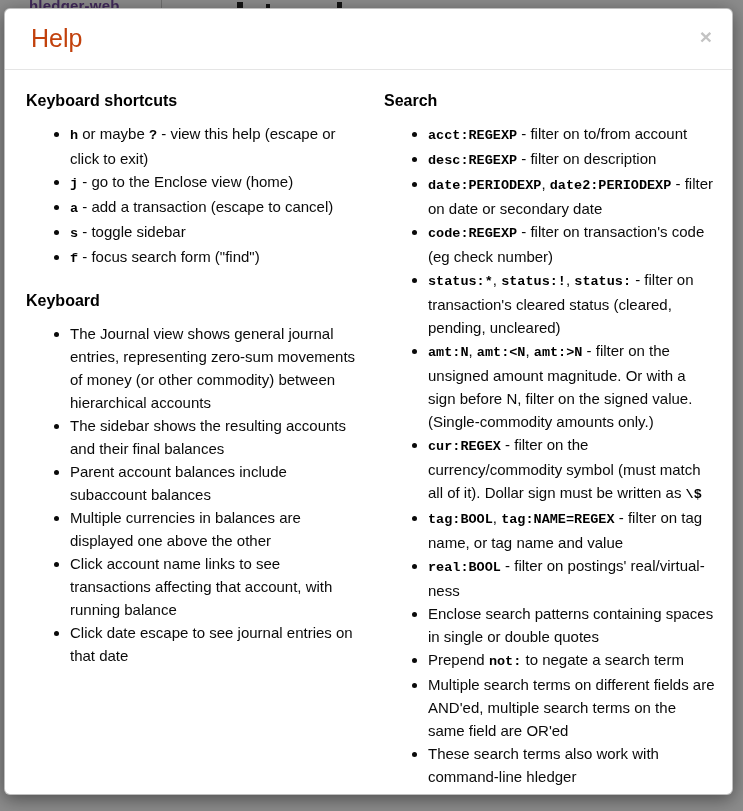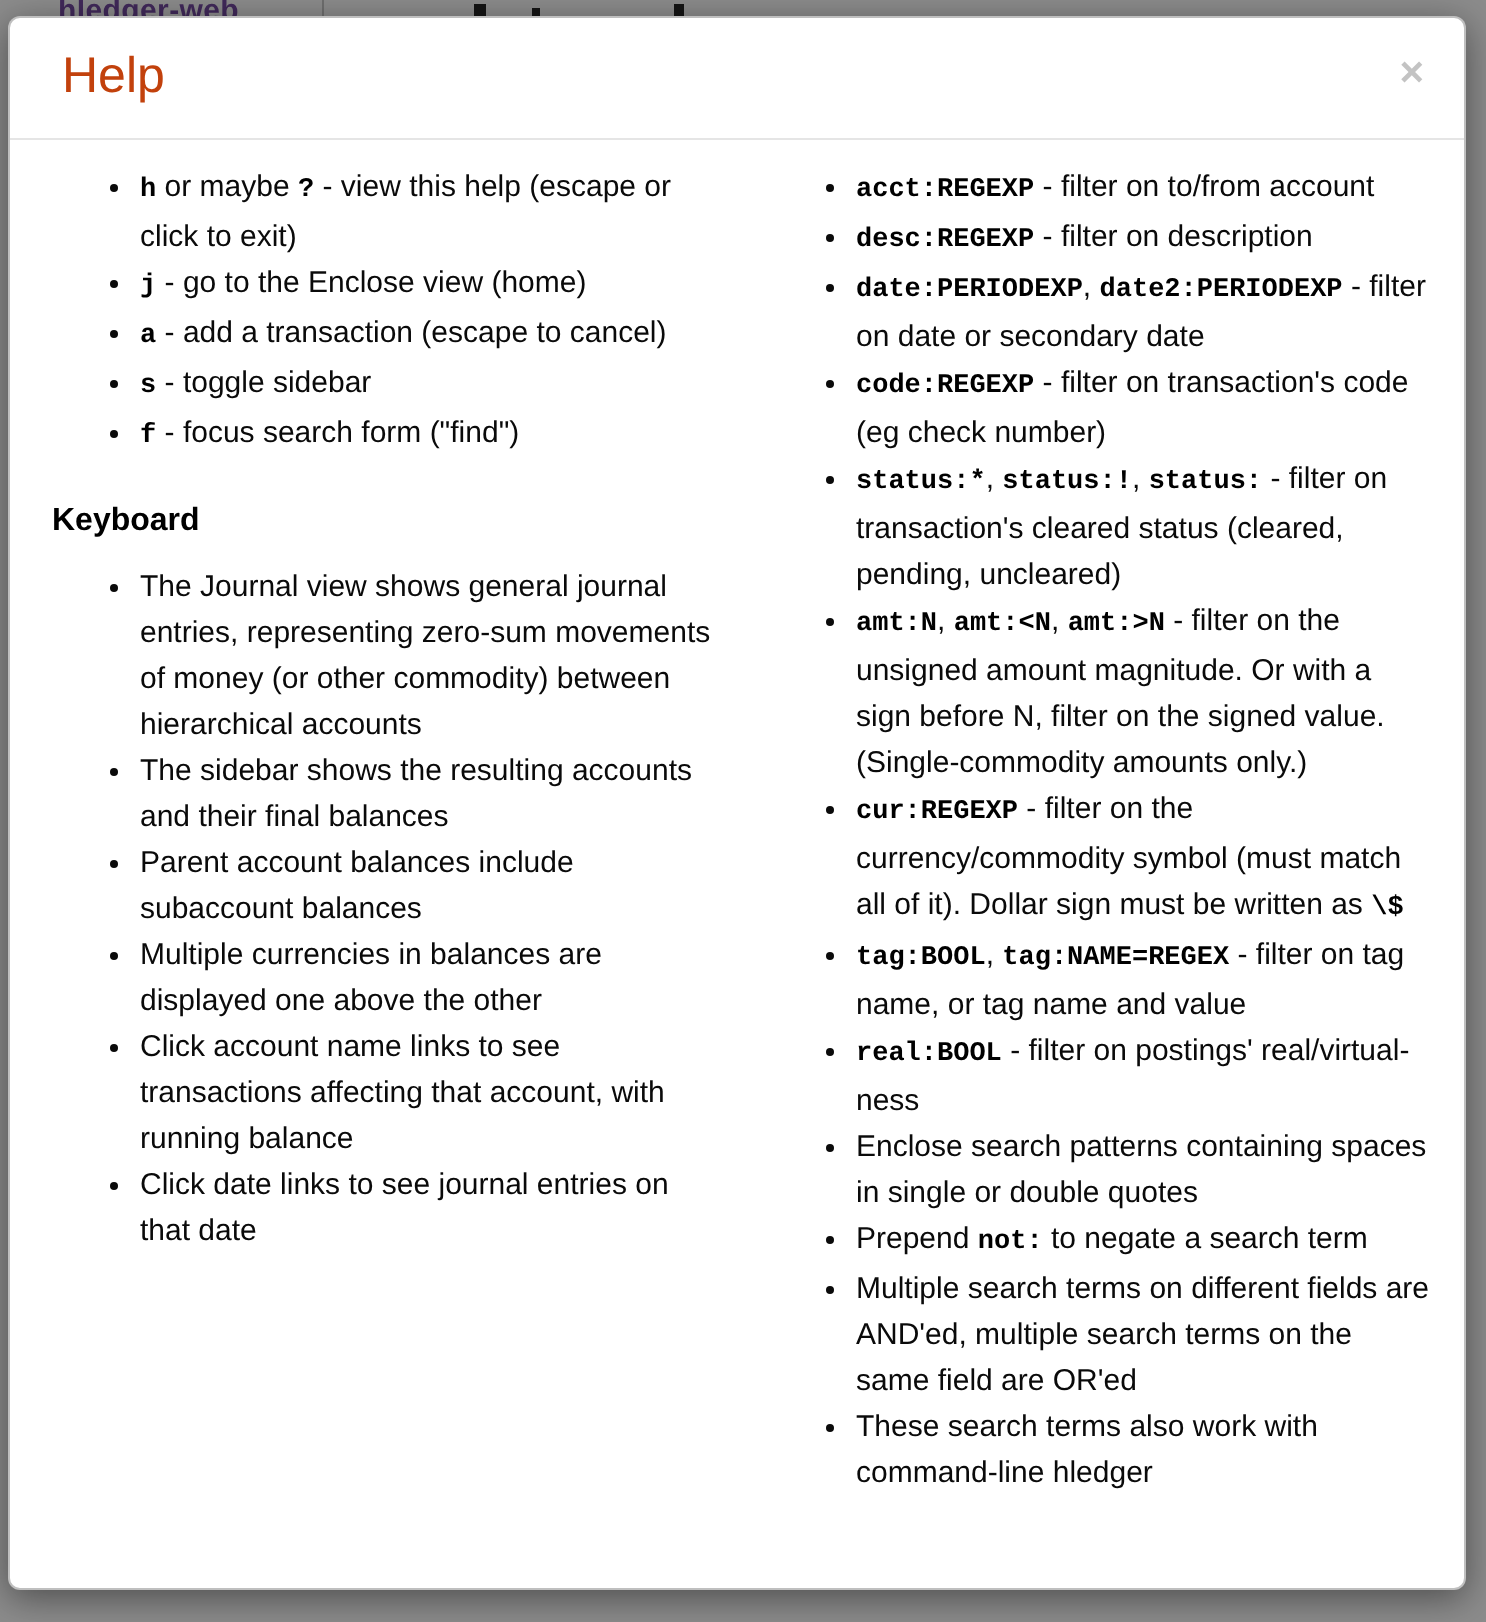--- a/index.html
+++ b/index.html
@@ -95,46 +95,48 @@
   <div class="bg-frag frag-3"></div>
 </div>
 
 <div class="modal">
   <div class="modal-header">
     <button class="close-btn">×</button>
     <h4 class="modal-title">Help</h4>
   </div>
   <div class="modal-body">
     <div class="col col-left">
+      <h5 class="section-heading">Keyboard shortcuts</h5>
       <ul class="help-list">
           <li><span class="code">h</span><span> or maybe </span><span class="code">?</span><span> - view this help (escape or click to exit)</span></li>
           <li><span class="code">j</span><span> - go to the Enclose view (home)</span></li>
           <li><span class="code">a</span><span> - add a transaction (escape to cancel)</span></li>
           <li><span class="code">s</span><span> - toggle sidebar</span></li>
           <li><span class="code">f</span><span> - focus search form ("find")</span></li>
         </ul>
       <h5 class="section-heading">Keyboard</h5>
       <ul class="help-list">
           <li><span>The Journal view shows general journal entries, representing zero-sum movements of money (or other commodity) between hierarchical accounts</span></li>
           <li><span>The sidebar shows the resulting accounts and their final balances</span></li>
           <li><span>Parent account balances include subaccount balances</span></li>
           <li><span>Multiple currencies in balances are displayed one above the other</span></li>
           <li><span>Click account name links to see transactions affecting that account, with running balance</span></li>
-          <li><span>Click date links to see journal entries on that date</span></li>
+          <li><span>Click date escape to see journal entries on that date</span></li>
         </ul>
     </div>
     <div class="col col-right">
+      <h5 class="section-heading">Search</h5>
       <ul class="help-list">
           <li><span class="code">acct:REGEXP</span><span> - filter on to/from account</span></li>
           <li><span class="code">desc:REGEXP</span><span> - filter on description</span></li>
           <li><span class="code">date:PERIODEXP</span><span>, </span><span class="code">date2:PERIODEXP</span><span> - filter on date or secondary date</span></li>
           <li><span class="code">code:REGEXP</span><span> - filter on transaction's code (eg check number)</span></li>
           <li><span class="code">status:*</span><span>, </span><span class="code">status:!</span><span>, </span><span class="code">status:</span><span> - filter on transaction's cleared status (cleared, pending, uncleared)</span></li>
           <li><span class="code">amt:N</span><span>, </span><span class="code">amt:&lt;N</span><span>, </span><span class="code">amt:&gt;N</span><span> - filter on the unsigned amount magnitude. Or with a sign before N, filter on the signed value. (Single-commodity amounts only.)</span></li>
-          <li><span class="code">cur:REGEXP</span><span> - filter on the currency/commodity symbol (must match all of it). Dollar sign must be written as </span><span class="code">\$</span></li>
+          <li><span class="code">cur:REGEX</span><span> - filter on the currency/commodity symbol (must match all of it). Dollar sign must be written as </span><span class="code">\$</span></li>
           <li><span class="code">tag:BOOL</span><span>, </span><span class="code">tag:NAME=REGEX</span><span> - filter on tag name, or tag name and value</span></li>
           <li><span class="code">real:BOOL</span><span> - filter on postings' real/virtual-ness</span></li>
           <li><span>Enclose search patterns containing spaces in single or double quotes</span></li>
           <li><span>Prepend </span><span class="code">not:</span><span> to negate a search term</span></li>
           <li><span>Multiple search terms on different fields are AND'ed, multiple search terms on the same field are OR'ed</span></li>
           <li><span>These search terms also work with command-line hledger</span></li>
         </ul>
     </div>
   </div>
 </div>

